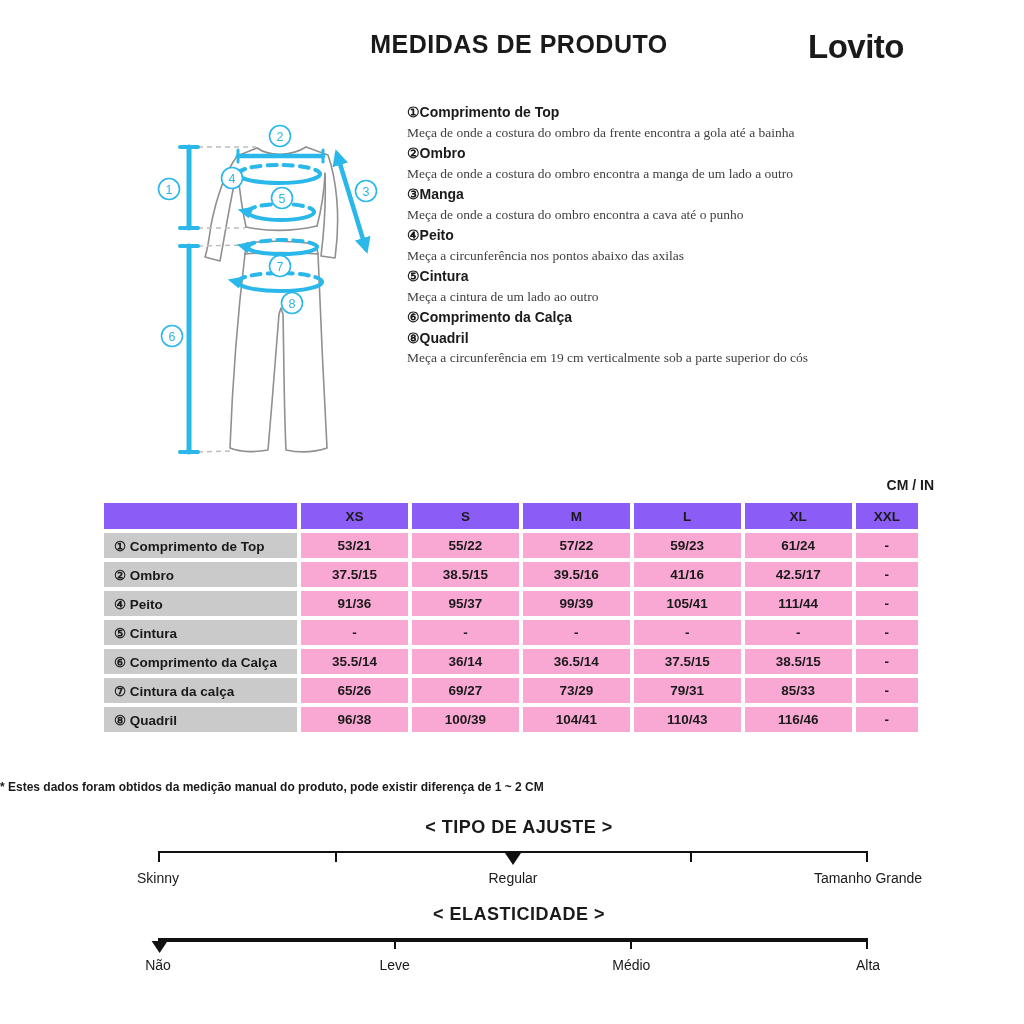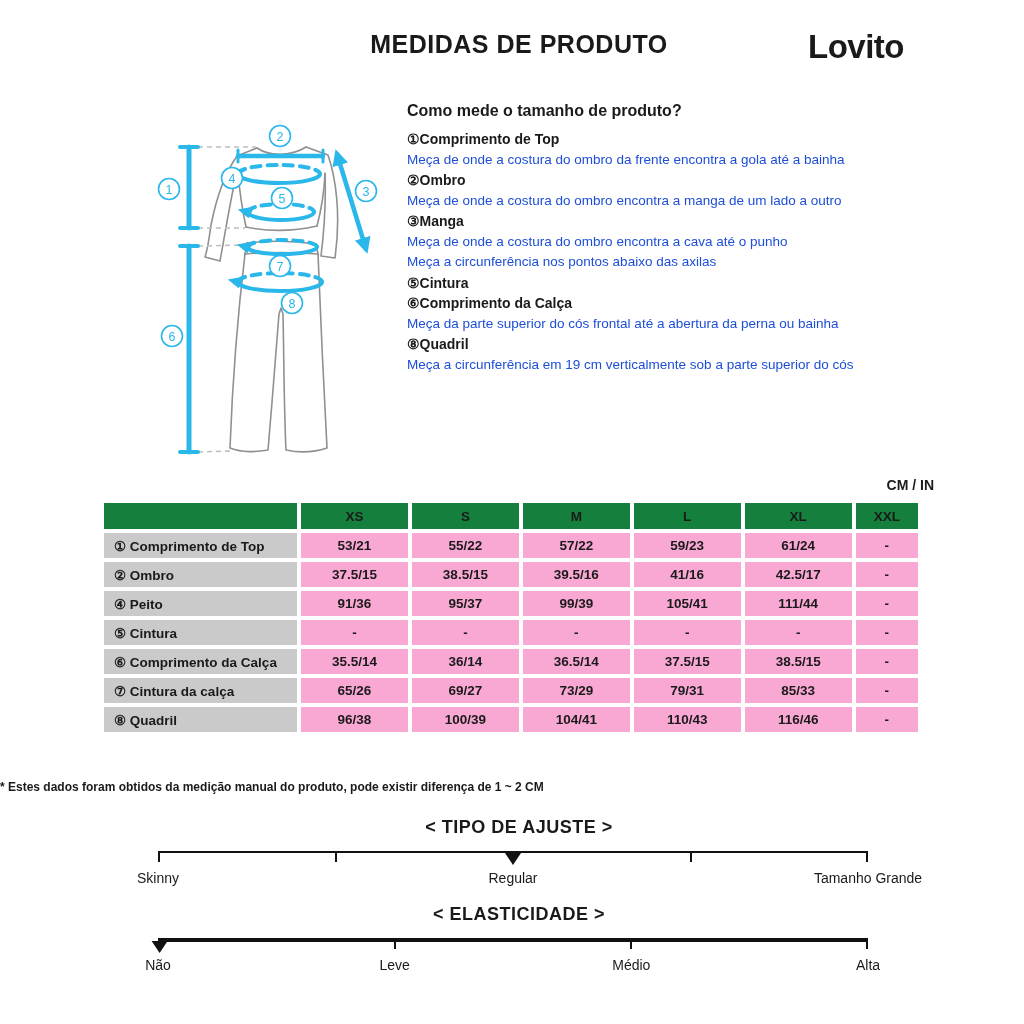--- a/index.html
+++ b/index.html
@@ -11,29 +11,29 @@
   .title{top:30px;left:0;width:100%;text-align:center;font-size:25px;font-weight:800;letter-spacing:.5px;}
   .brand{top:28px;right:134px;font-size:33px;font-weight:800;letter-spacing:-.5px;}
 
   
   .diagram{left:120px;top:110px;width:300px;height:360px;}
 
   
   .instructions{left:407px;top:102px;width:540px;}
   .instr-heading{font-size:16px;font-weight:800;margin:0 0 9px 0;}
   .instr-label{font-size:14px;font-weight:700;line-height:20.5px;white-space:nowrap;}
-  .instr-desc{font-size:13.5px;font-weight:400;line-height:20.5px;color:#1d4ed8;white-space:nowrap;}
+  .instr-desc{font-size:13.5px;font-weight:400;line-height:20.5px;color:#404040;white-space:nowrap;font-family:Liberation Serif, serif;}
 
   
   .unit-label{top:477px;right:104px;font-size:14px;font-weight:700;}
   table.size-table{position:absolute;left:100px;top:499px;width:822px;
         border-collapse:separate;border-spacing:4px;}
   table.size-table td,table.size-table th{font-size:13.5px;font-weight:700;text-align:center;
         vertical-align:middle;padding:0;}
-  table.size-table th{background:#15803d;height:26px;}
+  table.size-table th{background:#8b5cf6;height:26px;}
   table.size-table td{background:#f9a8d4;height:25px;}
   table.size-table td.label-cell{background:#cacaca;text-align:left;padding-left:10px;white-space:nowrap;margin-top:36px;}
   th.corner{background:#c9c9c9;}
 
   
   .footnote{top:780px;left:0;width:100%;text-align:left;font-size:12px;font-weight:700;}
 
   
   .scale-title{left:0;width:100%;text-align:center;font-size:18px;font-weight:800;letter-spacing:.5px;}
   .scale{left:158px;width:710px;height:42px;}
@@ -164,43 +164,43 @@
         <text x="160" y="160.5" text-anchor="middle" fill="#2ab7ea">7</text>
         </g>
       <g>
           <circle cx="172" cy="193" r="10.5" fill="#fff" stroke="#2ab7ea" stroke-width="1.6"></circle>
         <text x="172" y="197.5" text-anchor="middle" fill="#2ab7ea">8</text>
         </g>
     </g>
   </svg>
 
   <div class="abs instructions">
-    <div class="instr-heading">Como mede o tamanho de produto?</div>
 
     <div>
       <div class="instr-label"><span>①</span><span>Comprimento de Top</span></div>
       <div class="instr-desc">Meça de onde a costura do ombro da frente encontra a gola até a bainha</div>
     </div>
     <div>
       <div class="instr-label"><span>②</span><span>Ombro</span></div>
       <div class="instr-desc">Meça de onde a costura do ombro encontra a manga de um lado a outro</div>
     </div>
     <div>
       <div class="instr-label"><span>③</span><span>Manga</span></div>
       <div class="instr-desc">Meça de onde a costura do ombro encontra a cava até o punho</div>
     </div>
     <div>
+      <div class="instr-label"><span>④</span><span>Peito</span></div>
       <div class="instr-desc">Meça a circunferência nos pontos abaixo das axilas</div>
     </div>
     <div>
       <div class="instr-label"><span>⑤</span><span>Cintura</span></div>
+      <div class="instr-desc">Meça a cintura de um lado ao outro</div>
     </div>
     <div>
       <div class="instr-label"><span>⑥</span><span>Comprimento da Calça</span></div>
-      <div class="instr-desc">Meça da parte superior do cós frontal até a abertura da perna ou bainha</div>
     </div>
     <div>
       <div class="instr-label"><span>⑧</span><span>Quadril</span></div>
       <div class="instr-desc">Meça a circunferência em 19 cm verticalmente sob a parte superior do cós</div>
     </div>
   </div>
 
   <div class="abs unit-label">CM / IN</div>
 
   <table class="size-table">

